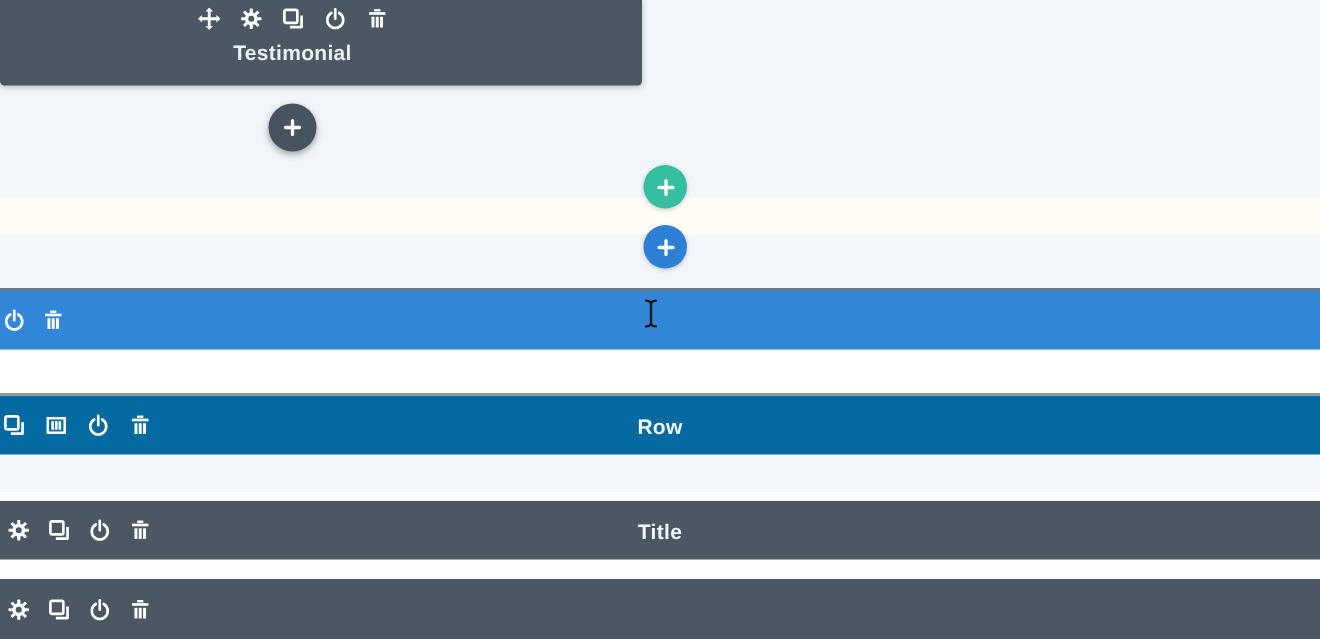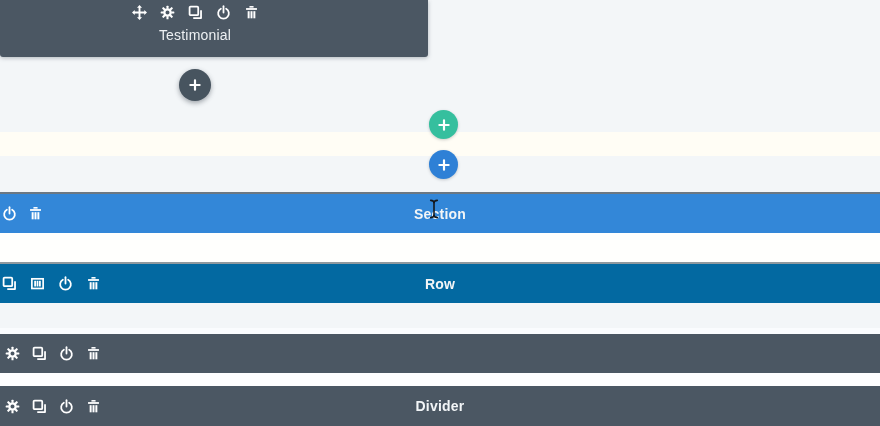--- a/index.html
+++ b/index.html
@@ -15,21 +15,21 @@
   .edge-line{position:absolute;left:0;width:880px;}
   .edge-line-section{top:192px;height:2px;background:#6b7883;}
   .edge-line-row{top:262px;height:2px;background:#8f999f;}
 
   
   .module-panel{position:absolute;left:0;top:0;width:428px;height:57px;background:#4b5763;
     border-radius:0 0 3px 3px;box-shadow:0 1px 4px rgba(55,65,76,.35);}
   .module-panel-inner{position:absolute;left:0;top:0;width:390px;height:100%;
     display:flex;flex-direction:column;align-items:center;padding-top:5px;box-sizing:border-box;}
   .icon-row{display:flex;gap:13px;}
-  .module-label{margin-top:7px;color:#edf0f3;font-size:14px;font-weight:400;letter-spacing:.2px;text-align:center;}
+  .module-label{margin-top:7px;color:#edf0f3;font-size:14px;font-weight:700;letter-spacing:.2px;text-align:center;}
 
   .icon{display:inline-block;width:15px;height:15px;color:#fff;}
   .icon svg{width:15px;height:15px;display:block;}
 
   
   .plus-btn{position:absolute;border-radius:50%;display:flex;align-items:center;justify-content:center;color:#fff;}
   .plus-btn .icon, .plus-btn .icon svg{width:14px;height:14px;}
   .plus-dark{left:179px;top:69px;width:32px;height:32px;background:#47545f;box-shadow:0 2px 5px rgba(50,60,70,.45);}
   .plus-teal{left:429px;top:110px;width:29px;height:29px;background:#35bf9e;box-shadow:0 1px 3px rgba(50,60,70,.25);}
   .plus-blue{left:429px;top:150px;width:29px;height:29px;background:#2e80d6;box-shadow:0 1px 3px rgba(50,60,70,.25);}
@@ -144,21 +144,20 @@
       <span class="icon">
           <svg viewBox="0 0 16 16" fill="currentColor">
             <rect x="5.8" y="1.1" width="4.4" height="1.7"></rect>
             <rect x="2.2" y="3.3" width="11.6" height="1.9"></rect>
             <rect x="3.9" y="6.6" width="2.1" height="7.6"></rect>
             <rect x="6.95" y="6.6" width="2.1" height="7.6"></rect>
             <rect x="10" y="6.6" width="2.1" height="7.6"></rect>
           </svg>
         </span>
     </div>
-    <div class="bar-label">Section</div>
   </div>
 
   <div class="bar bar-row">
     <div class="bar-icons">
       <span class="icon">
           <svg viewBox="0 0 16 16" fill="none" stroke="currentColor" stroke-width="1.9">
             <rect x="1.7" y="1.7" width="9.2" height="9.2" rx="1.1"></rect>
             <path d="M13.9 5.6 V13.9 H5.6" stroke-linejoin="round"></path>
           </svg>
         </span>
@@ -223,20 +222,21 @@
       <span class="icon">
           <svg viewBox="0 0 16 16" fill="currentColor">
             <rect x="5.8" y="1.1" width="4.4" height="1.7"></rect>
             <rect x="2.2" y="3.3" width="11.6" height="1.9"></rect>
             <rect x="3.9" y="6.6" width="2.1" height="7.6"></rect>
             <rect x="6.95" y="6.6" width="2.1" height="7.6"></rect>
             <rect x="10" y="6.6" width="2.1" height="7.6"></rect>
           </svg>
         </span>
     </div>
+    <div class="bar-label">Title</div>
   </div>
 
   <div class="bar bar-divider">
     <div class="bar-icons">
       <span class="icon">
           <svg viewBox="0 0 16 16">
             <circle cx="8" cy="8" r="3.4" fill="none" stroke="currentColor" stroke-width="2.5"></circle>
             <g fill="currentColor">
               <rect x="6.9" y="0.7" width="2.2" height="3.3" rx=".5"></rect>
               <rect x="6.9" y="0.7" width="2.2" height="3.3" rx=".5" transform="rotate(45 8 8)"></rect>
@@ -264,21 +264,20 @@
       <span class="icon">
           <svg viewBox="0 0 16 16" fill="currentColor">
             <rect x="5.8" y="1.1" width="4.4" height="1.7"></rect>
             <rect x="2.2" y="3.3" width="11.6" height="1.9"></rect>
             <rect x="3.9" y="6.6" width="2.1" height="7.6"></rect>
             <rect x="6.95" y="6.6" width="2.1" height="7.6"></rect>
             <rect x="10" y="6.6" width="2.1" height="7.6"></rect>
           </svg>
         </span>
     </div>
-    <div class="bar-label">Divider</div>
   </div>
 
   <div class="text-cursor">
     <svg viewBox="0 0 12 20" width="12" height="20">
       <g fill="none" stroke="#15181c" stroke-width="1.6" stroke-linecap="round">
         <path d="M6 3.1 V16.9"></path>
         <path d="M2.7 1.4 C4.6 1.6 6 2 6 3.4"></path>
         <path d="M9.3 1.4 C7.4 1.6 6 2 6 3.4"></path>
         <path d="M2.7 18.6 C4.6 18.4 6 18 6 16.6"></path>
         <path d="M9.3 18.6 C7.4 18.4 6 18 6 16.6"></path>

